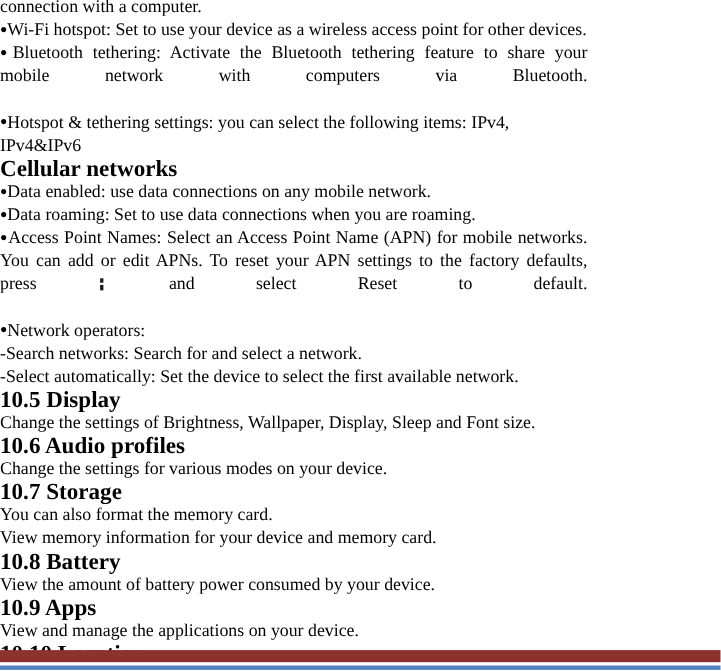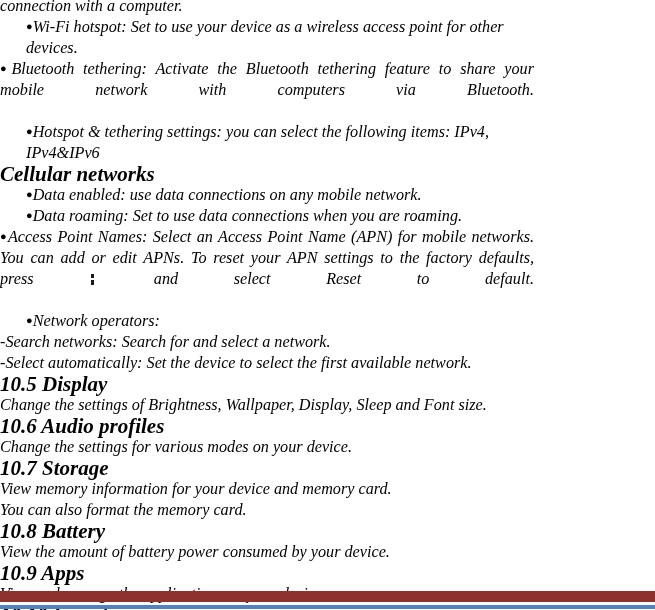--- a/index.html
+++ b/index.html
@@ -17,21 +17,20 @@
     color: #000000;
     -webkit-font-smoothing: none;
   }
 
   #page {
     position: absolute;
     left: 0;
     top: 0;
     width: 655px;
     height: 610px;
-    font-style: italic;
   }
 
   #doc-body {
     position: absolute;
     left: 0px;
     top: -4px;
     width: 534px;
   }
 
   .line {
@@ -57,21 +56,20 @@
 
   .heading {
     font-size: 21px;
     line-height: 21px;
     font-weight: bold;
   }
 
   .bullet-line {
     font-size: 16.2px;
     line-height: 21px;
-    margin-left: 26px;
   }
 
   .bullet {
     font-size: 11px;
     vertical-align: 2px;
     line-height: 0;
   }
 
   .menu-glyph {
     display: inline-block;
@@ -147,23 +145,23 @@
     <div class="heading">10.5 Display</div>
 
     <div class="line">Change the settings of Brightness, Wallpaper, Display, Sleep and Font size.</div>
 
     <div class="heading">10.6 Audio profiles</div>
 
     <div class="line">Change the settings for various modes on your device.</div>
 
     <div class="heading">10.7 Storage</div>
 
+    <div class="line">You can also format the memory card.</div>
+
     <div class="line">View memory information for your device and memory card.</div>
-
-    <div class="line">You can also format the memory card.</div>
 
     <div class="heading">10.8 Battery</div>
 
     <div class="line">View the amount of battery power consumed by your device.</div>
 
     <div class="heading">10.9 Apps</div>
 
     <div class="line">View and manage the applications on your device.</div>
 
     <div class="heading">10.10 Location</div>

